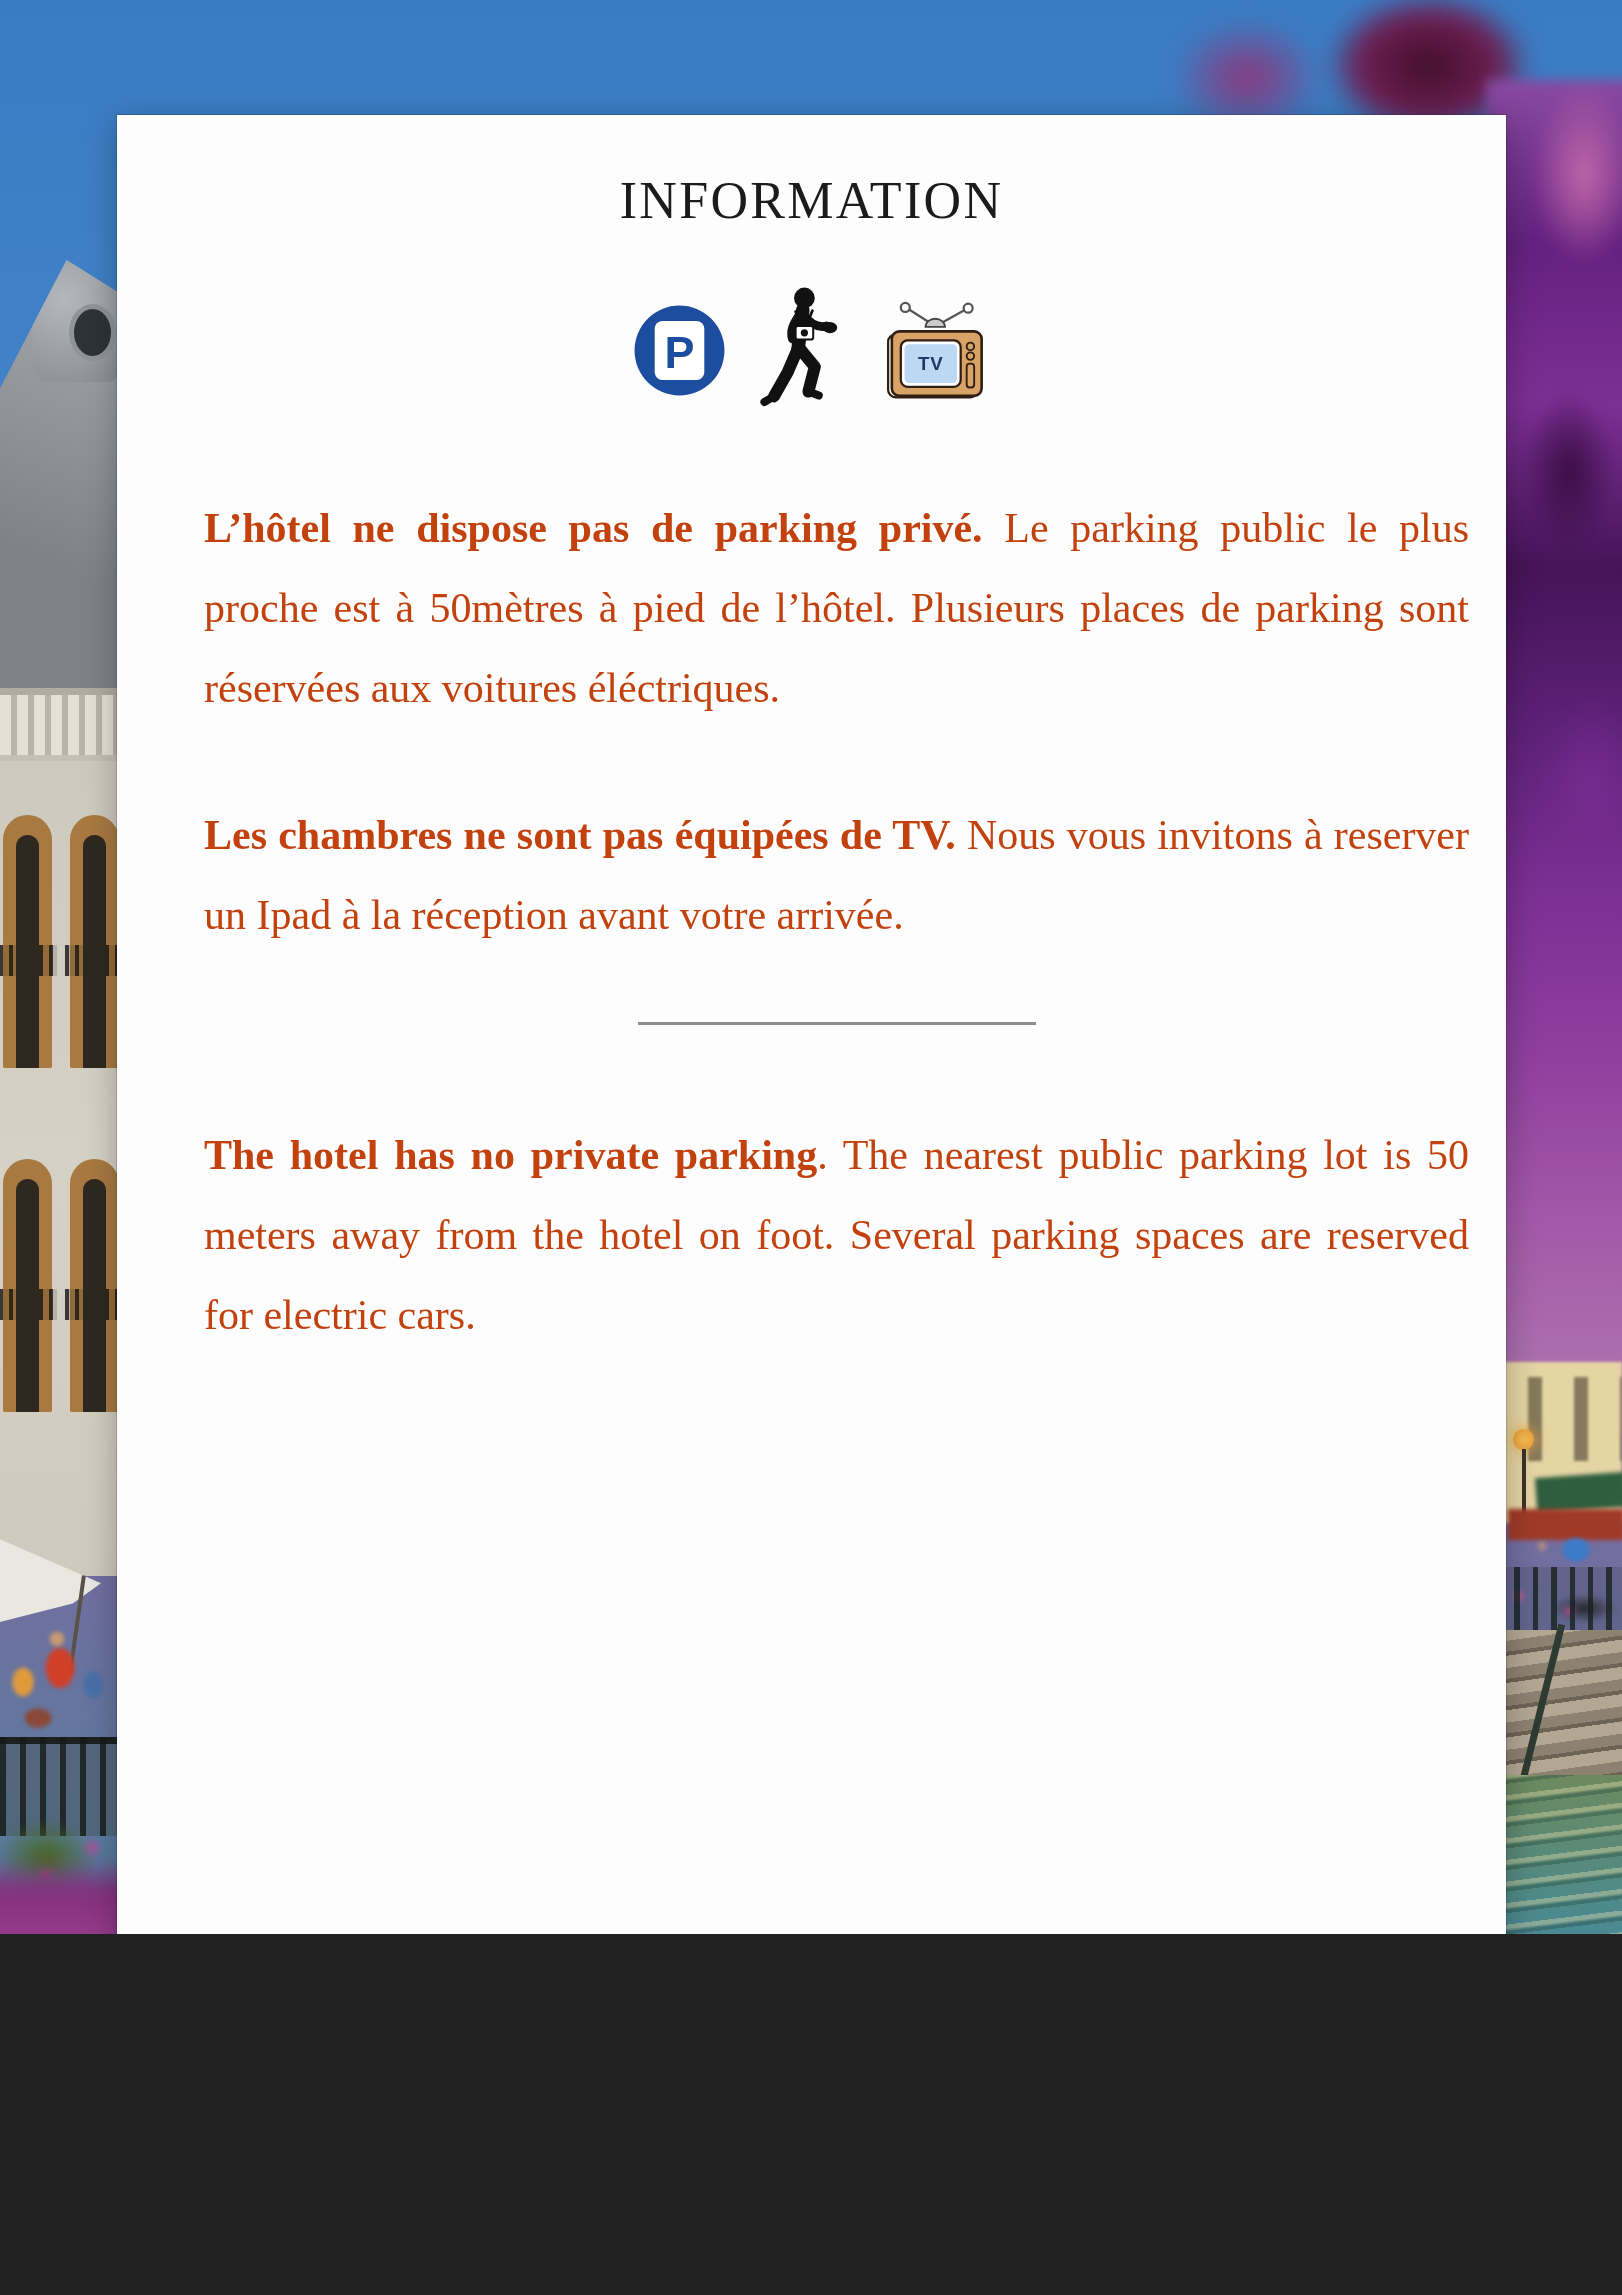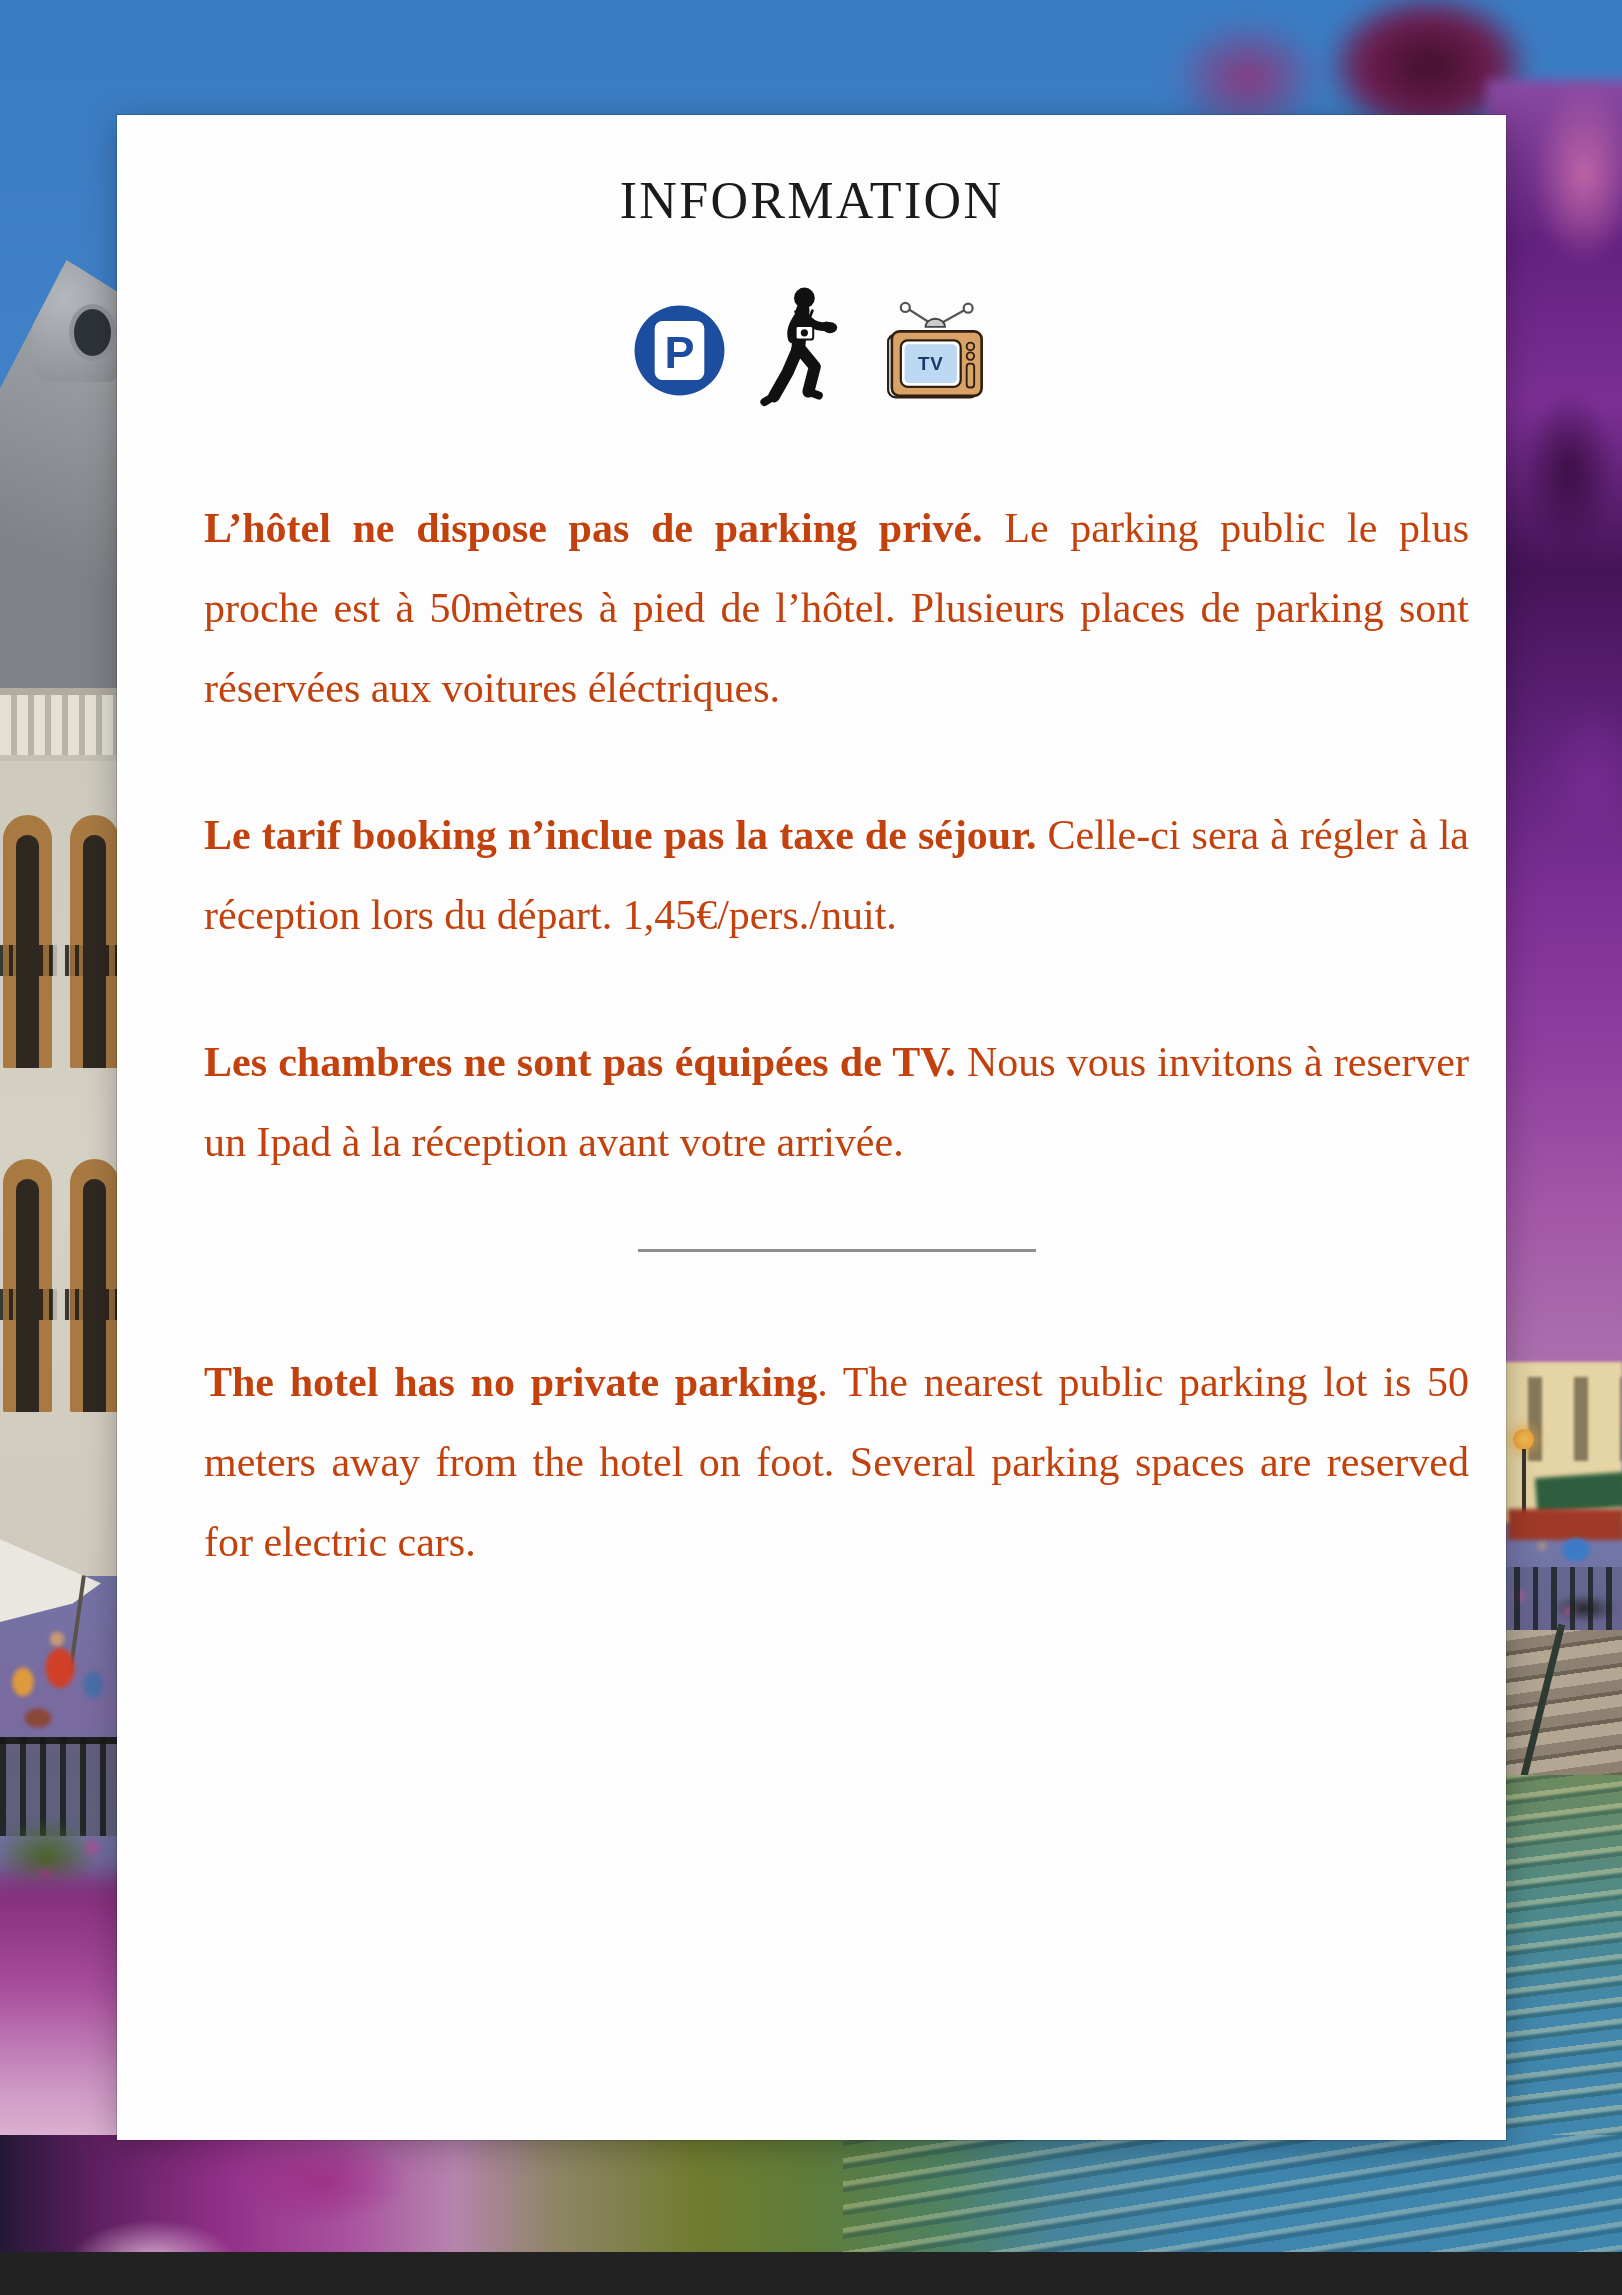--- a/index.html
+++ b/index.html
@@ -1,17 +1,17 @@
 <!DOCTYPE html>
 <html style="--parking-blue: #1c4d9e; --tv-body: #d9a368; --tv-screen: #bcd8f2; --tv-text: #1d3a66; --divider: #8e8e8e; --sky-blue: #4081c6; --flower-purple: #7a2f92; --flower-magenta: #a93a96; --water-teal: #3f86ae;font-size:12.2px"><head>
 <meta charset="utf-8">
 <style>
   html,body { margin:0; padding:0; background:#222; }
   .canvas {
-    position:relative; width:1622px; height:2252px; overflow:hidden;
+    position:relative; width:1622px; height:1934px; overflow:hidden;
     background:#4a86c8; font-family:"Liberation Serif", serif;
   }
   .bg, .bg * { position:absolute; }
 
   
   .bg { inset:0; }
   .sky { inset:0;
     background:linear-gradient(180deg,#3a7cc3 0%,#4484ca 30%,#4d86c5 45%,#6b80ae 62%,#7a6aa0 76%,#52809f 100%); }
   .flowers-topright { left:1125px; top:-69px; width:490px; height:245px; filter:blur(10.7px);
     background:
@@ -214,21 +214,20 @@
         <rect x="35" y="59" width="70" height="52" rx="6" fill="var(--tv-screen)"></rect>
         <text x="70" y="94" text-anchor="middle" font-family="Liberation Sans, sans-serif" font-weight="bold" font-size="25" letter-spacing="1" fill="var(--tv-text)">TV</text>
         <circle cx="123" cy="62" r="5" fill="none" stroke="#2e1f10" stroke-width="2.5"></circle>
         <circle cx="123" cy="75" r="5" fill="none" stroke="#2e1f10" stroke-width="2.5"></circle>
         <rect x="118" y="85" width="10" height="32" rx="4" fill="none" stroke="#2e1f10" stroke-width="2.5"></rect>
       </svg>
     </div>
 
     <div class="content">
       <p class="para"><b>L’hôtel ne dispose pas de parking privé.</b><span> Le parking public le plus proche est à 50mètres à pied de l’hôtel. Plusieurs places de parking sont réservées aux voitures éléctriques.</span></p>
-      <p class="para"><b>Le tarif booking n’inclue pas la taxe de séjour.</b><span> Celle-ci sera à régler à la réception lors du départ. 1,45€/pers./nuit.</span></p>
       <p class="para"><b>Les chambres ne sont pas équipées de TV.</b><span> Nous vous invitons à reserver un Ipad à la réception avant votre arrivée.</span></p>
 
       <hr class="divider">
 
       <p class="para"><b>The hotel has no private parking</b><span>. The nearest public parking lot is 50 meters away from the hotel on foot. Several parking spaces are reserved for electric cars.</span></p>
     </div>
   </div>
 </div>
 
 

